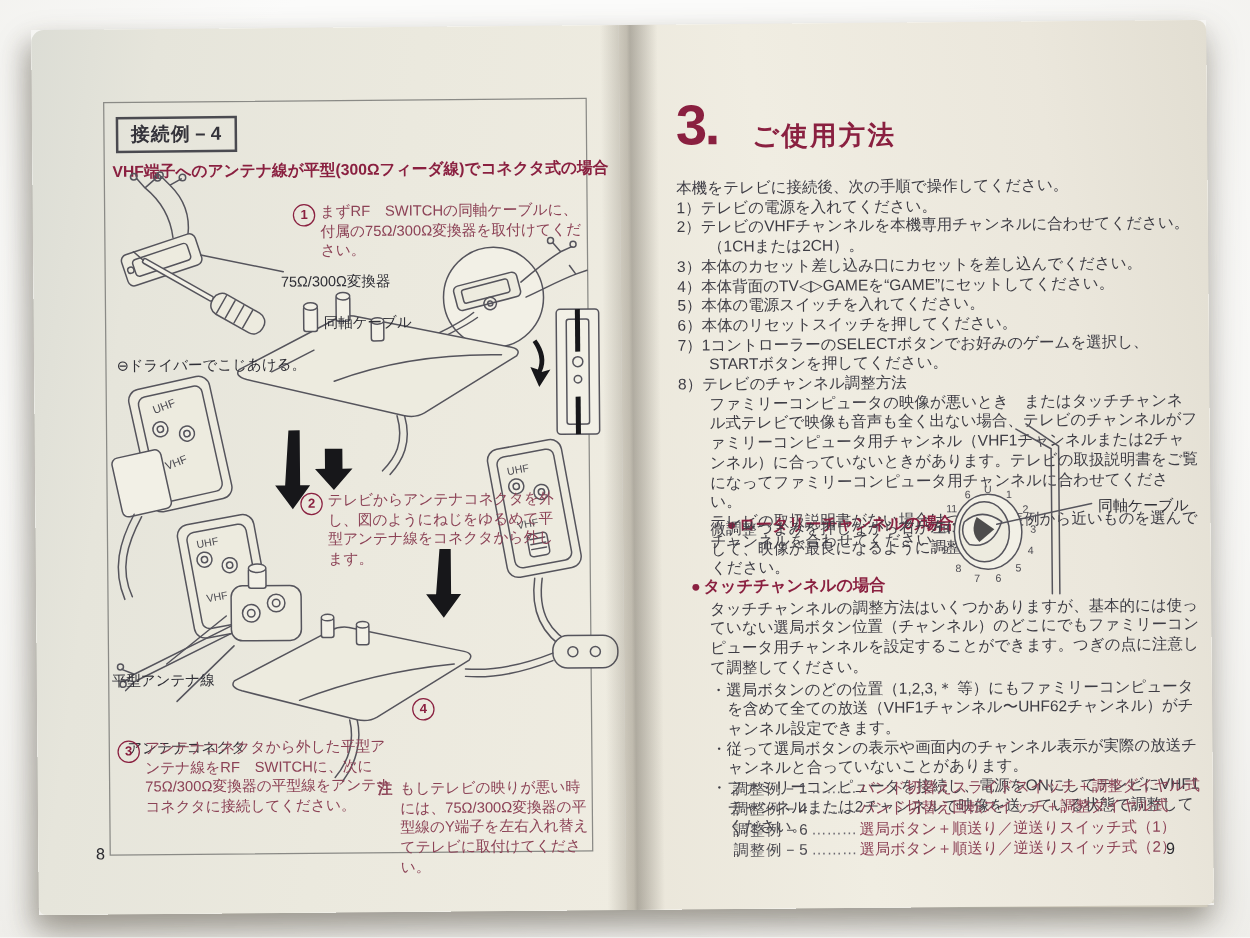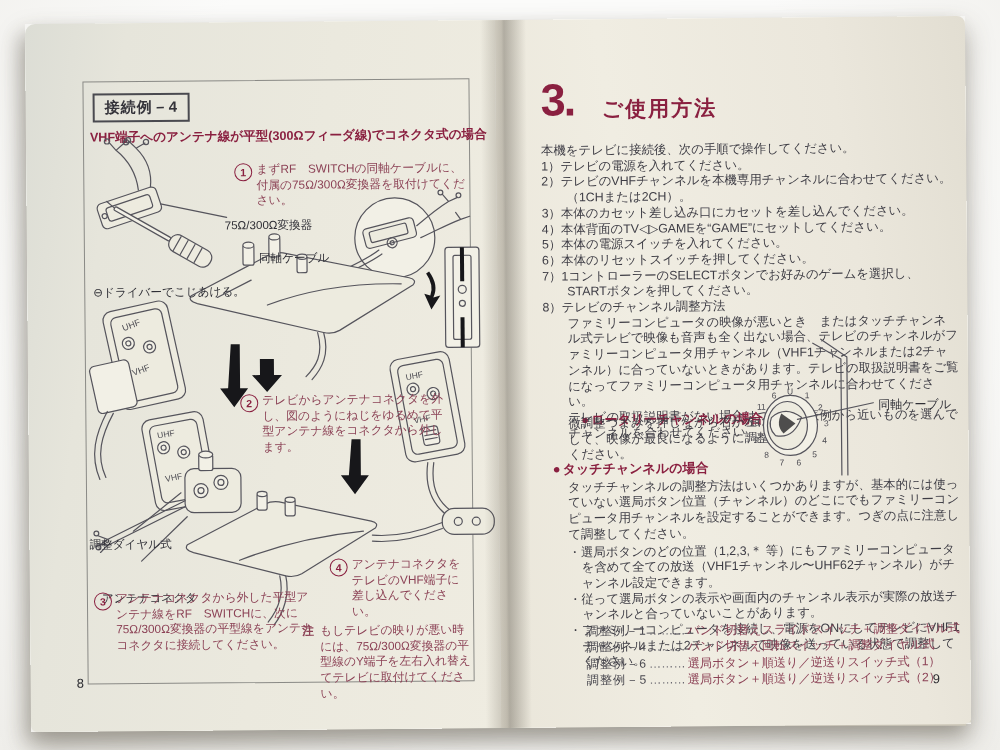--- a/index.html
+++ b/index.html
@@ -210,31 +210,30 @@
         <path class="ln" d="M150,118 Q208,96 274,90"></path>
         <rect class="ln fillw" x="168" y="52" width="10" height="16" rx="2"></rect>
           <ellipse class="ln fillw" cx="173" cy="52" rx="5" ry="2.6"></ellipse>
         <rect class="ln fillw" x="196" y="58" width="10" height="16" rx="2"></rect>
           <ellipse class="ln fillw" cx="201" cy="58" rx="5" ry="2.6"></ellipse>
         <path class="ln" d="M190,134 C194,152 188,168 178,180"></path>
         <path class="ln" d="M196,134 C200,152 194,170 184,183"></path>
         <path class="ln" d="M92,50 L44,88 M98,74 L52,118"></path>
       </svg>
 
-      <div class="t lbl" style="left:60px;top:514px">調整ダイヤル式</div>
+      <div class="t lbl" style="left:60px;top:514px">平型アンテナ線</div>
       <div class="t lbl" style="left:72px;top:568px">アンテナコネクタ</div>
 
       <div class="step redsoft" style="left:64px;top:568px;width:224px">
         <span class="stepnum">3</span>
         <span class="steptext">アンテナコネクタから外した平型アンテナ線をRF　SWITCHに、次に75Ω/300Ω変換器の平型線をアンテナコネクタに接続してください。</span>
       </div>
 
       <div class="step redsoft" style="left:300px;top:536px;width:140px">
         <span class="stepnum">4</span>
-        <span class="steptext">アンテナコネクタをテレビのVHF端子に差し込んでください。</span>
       </div>
 
       <div class="notewrap redsoft" style="left:272px;top:602px;width:172px">
         <span class="notelabel">注</span>
         <span class="steptext">もしテレビの映りが悪い時には、75Ω/300Ω変換器の平型線のY端子を左右入れ替えてテレビに取付けてください。</span>
       </div>
 
       <div class="t pageno" style="left:46px;top:652px">8</div>
     </div>
 

